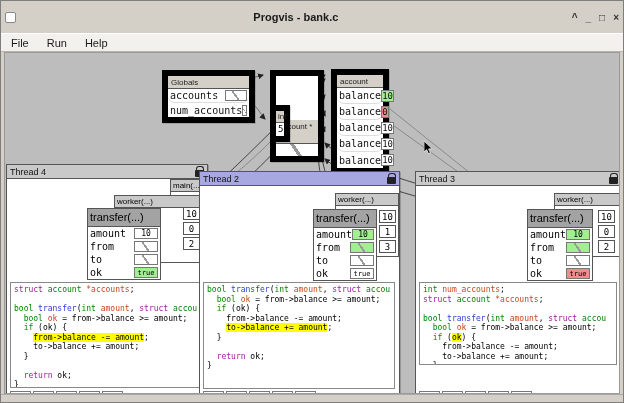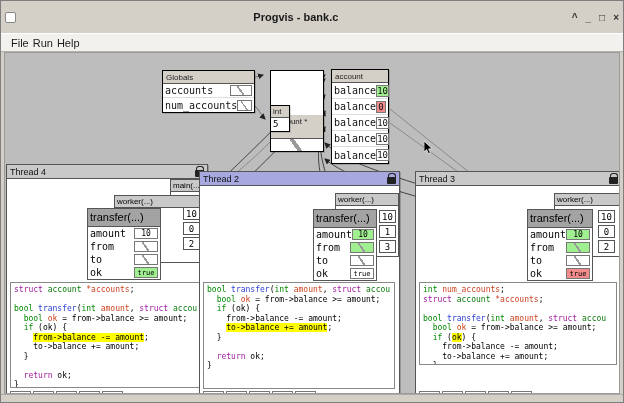--- a/index.html
+++ b/index.html
@@ -5,29 +5,29 @@
   * { margin:0; padding:0; box-sizing:border-box; }
   html,body { width:624px; height:403px; font-family:"Liberation Sans", sans-serif; }
   .app { width:624px; height:403px; display:flex; flex-direction:column; border:1px solid #7e7e7e; background:#d4d0c8; }
 
   
   .titlebar { height:18px; background:#d4d0c8; display:flex; align-items:center; padding:16px 4px; flex:0 0 18px; }
   .win-icon { width:11px; height:11px; background:#fff; border:1px solid #888; border-radius:2px; margin-right:4px; }
   .titlebar .title { flex:1; text-align:center; font-size:11px; font-weight:bold; color:#1a1a1a; }
   .win-controls { display:flex; gap:8px; font-size:10px; color:#333; font-weight:bold; }
   .win-controls span { cursor:default; line-height:11px; }
-  .menubar { height:19px; background:#f3f1ed; border-top:1px solid #fff; border-bottom:1px solid #b8b4ac; display:flex; align-items:center; gap:4px; padding:0 10px; flex:0 0 19px; font-size:11px; color:#1a1a1a; flex-shrink:0; }
+  .menubar { height:19px; background:#f3f1ed; border-top:1px solid #fff; border-bottom:1px solid #b8b4ac; display:flex; align-items:center; gap:18px; padding:0 10px; flex:0 0 19px; font-size:11px; color:#1a1a1a; flex-shrink:0; }
   .main-wrap { flex:1; background:#d4d0c8; padding:0 3px; overflow:hidden; }
   .canvas { position:relative; width:100%; height:100%; background:#bdbdbd; border:1px solid #9a9a9a; overflow:hidden; }
   .statusbar { height:8px; background:#d4d0c8; border-top:1px solid #aaa; flex:0 0 8px; }
 
   
-  .mem-panel { position:absolute; border:1px solid #000000; background:#fff; box-shadow:1px 1px 0 rgba(0,0,0,.15); }
+  .mem-panel { position:absolute; border:6px solid #000000; background:#fff; box-shadow:1px 1px 0 rgba(0,0,0,.15); }
   .mem-header { background:#d4d0c8; border-bottom:1px solid #555; font-size:8px; color:#222; padding:2px 3px; height:13px; }
-  .mem-row { display:flex; align-items:center; height:14px; padding:0 2px; font-family:"DejaVu Sans Mono", monospace; font-size:10px; color:#111; border-bottom:1px solid #ddd; }
+  .mem-row { display:flex; align-items:center; height:14px; padding:0 2px; font-family:"DejaVu Sans Mono", monospace; font-size:10px; color:#111; border-bottom:1px solid #ddd;border-radius:7px; }
   .mem-row:last-child { border-bottom:none; }
   .mem-row .mem-label { flex:1; white-space:nowrap; }
   .cell { border:1px solid #777; background:#fff; width:22px; height:11px; font-size:8px; font-family:"DejaVu Sans Mono", monospace; display:flex; align-items:center; justify-content:center; }
   .ptr { background-image:linear-gradient(55deg, transparent 44%, #999 44%, #999 52%, transparent 52%); }
   .val-green { background-color:#a0ef90; }
   .val-red { background-color:#f28b8b; }
 
   .acct-row { height:16px; }
   .acct-row .cell { width:17px; height:12px; font-size:9px; }
 

